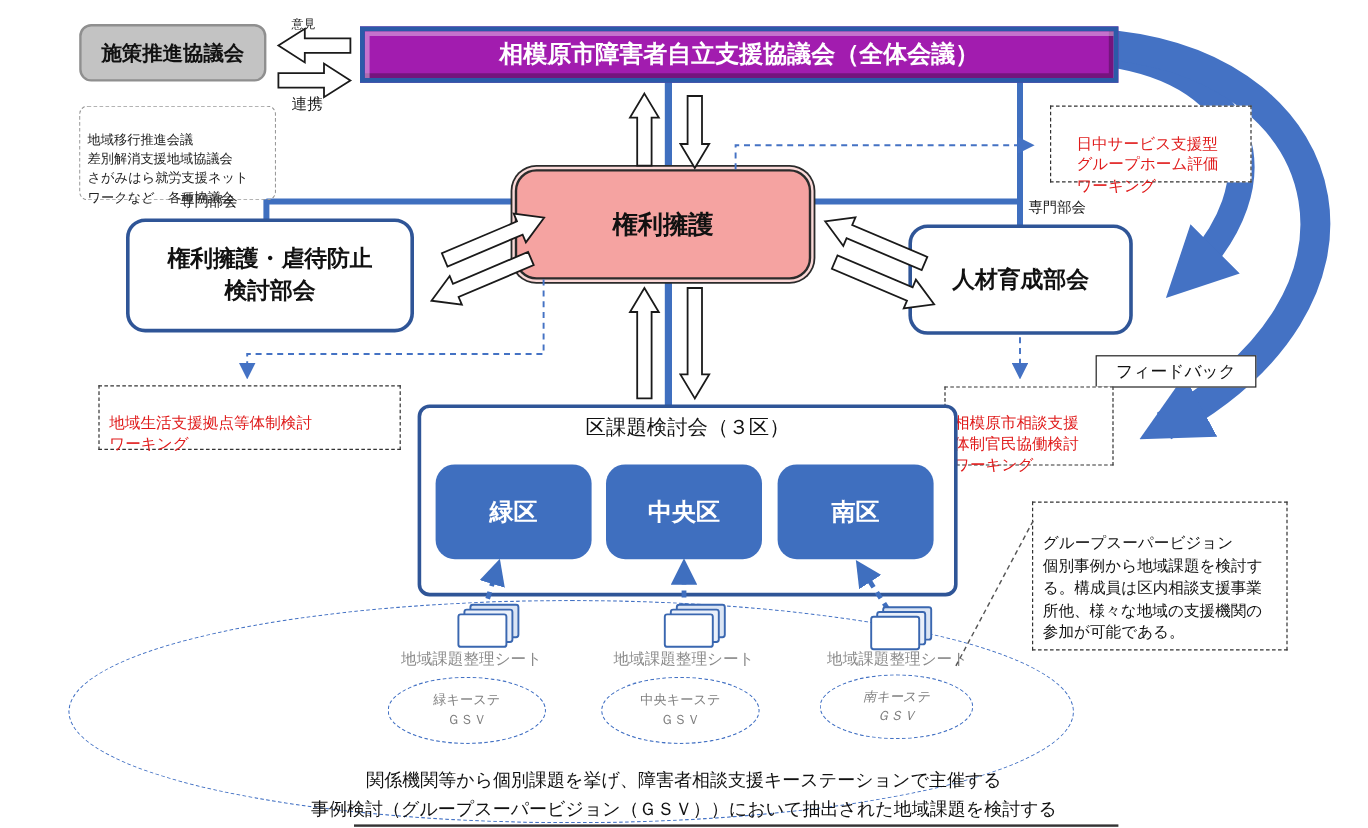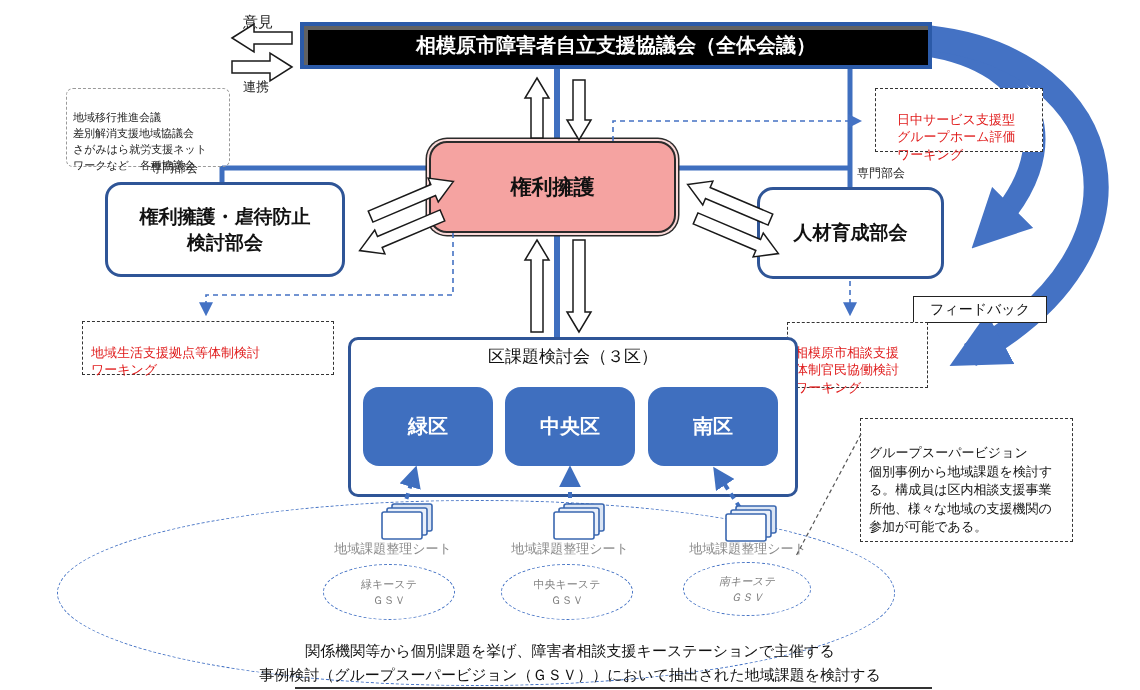--- a/index.html
+++ b/index.html
@@ -5,21 +5,21 @@
   html,body{margin:0;padding:0;background:#fff;}
   #stage{position:relative;width:1140px;height:690px;background:#fff;overflow:hidden;
          font-family:"Liberation Sans",sans-serif;color:#1a1a1a;}
   .abs{position:absolute;box-sizing:border-box;}
   .preline{white-space:pre-line;}
   .ctr{display:flex;align-items:center;justify-content:center;text-align:center;}
   svg.layer{position:absolute;left:0;top:0;width:1140px;height:690px;}
   #layerA{z-index:1;} #layerB{z-index:3;}
   .z2{z-index:2;}
 
-  .banner{left:300px;top:22px;width:632px;height:47px;background:#000000;
+  .banner{left:300px;top:22px;width:632px;height:47px;background:#a21caf;
           border:4px solid #2B5AA8;color:#fff;font-size:20px;font-weight:bold;
           box-shadow:inset 2px 2px 0 2px rgba(255,255,255,.38), inset -2px -2px 0 2px rgba(0,0,0,.28);}
   .graybox{left:66px;top:20px;width:156px;height:48px;background:#C3C3C3;border:2px solid #8f8f8f;
            border-radius:10px;font-size:17px;font-weight:bold;color:#111;}
   .graylist{left:66px;top:88px;width:164px;height:79px;border:1.5px dashed #9a9a9a;border-radius:7px;
             font-size:11px;line-height:1.45;padding:5px 6px;color:#222;}
   .reddash{border:1.5px dashed #333;background:#fff;color:#E01B1B;font-size:13px;line-height:1.35;}
   .daytime{left:875px;top:88px;width:168px;height:64px;padding:4px 21px;}
   .communitybase{left:82px;top:321px;width:252px;height:54px;padding:4px 8px;}
   .consultation{left:787px;top:322px;width:141px;height:66px;padding:3px 7px;}
@@ -67,27 +67,30 @@
     <path d="M557,66 V141" stroke="#3F6FBF" stroke-width="6" fill="none"></path>
     <path d="M557,233 V338" stroke="#3F6FBF" stroke-width="6" fill="none"></path>
     <path d="M222,168 H851" stroke="#3F6FBF" stroke-width="5" fill="none"></path>
     <path d="M222,166 V184" stroke="#3F6FBF" stroke-width="5" fill="none"></path>
     <path d="M850,66 V188" stroke="#3F6FBF" stroke-width="5" fill="none"></path>
 
     <path d="M925,45 C1040,62 1070,150 988,232" stroke="#4472C4" stroke-width="22" fill="none" marker-end="url(#mCurve)"></path>
     <path d="M930,38 C1120,60 1165,250 970,355" stroke="#4472C4" stroke-width="25" fill="none" marker-end="url(#mCurve)"></path>
   </svg>
 
+  <div class="abs z2 graybox ctr">
+    <span>施策推進協議会</span>
+  </div>
   <div class="abs z2 graylist preline">
     <span>地域移行推進会議
 差別解消支援地域協議会
 さがみはら就労支援ネット
 ワークなど　各種協議会</span>
   </div>
-  <div class="abs z2" style="left:243px;top:13px;font-size:15px;">
+  <div class="abs z2" style="left:243px;top:13px;font-size:10px;">
     <span>意見</span>
   </div>
   <div class="abs z2" style="left:243px;top:78px;font-size:13px;">
     <span>連携</span>
   </div>
 
   <div class="abs z2 banner ctr">
     <span>相模原市障害者自立支援協議会（全体会議）</span>
   </div>
 

